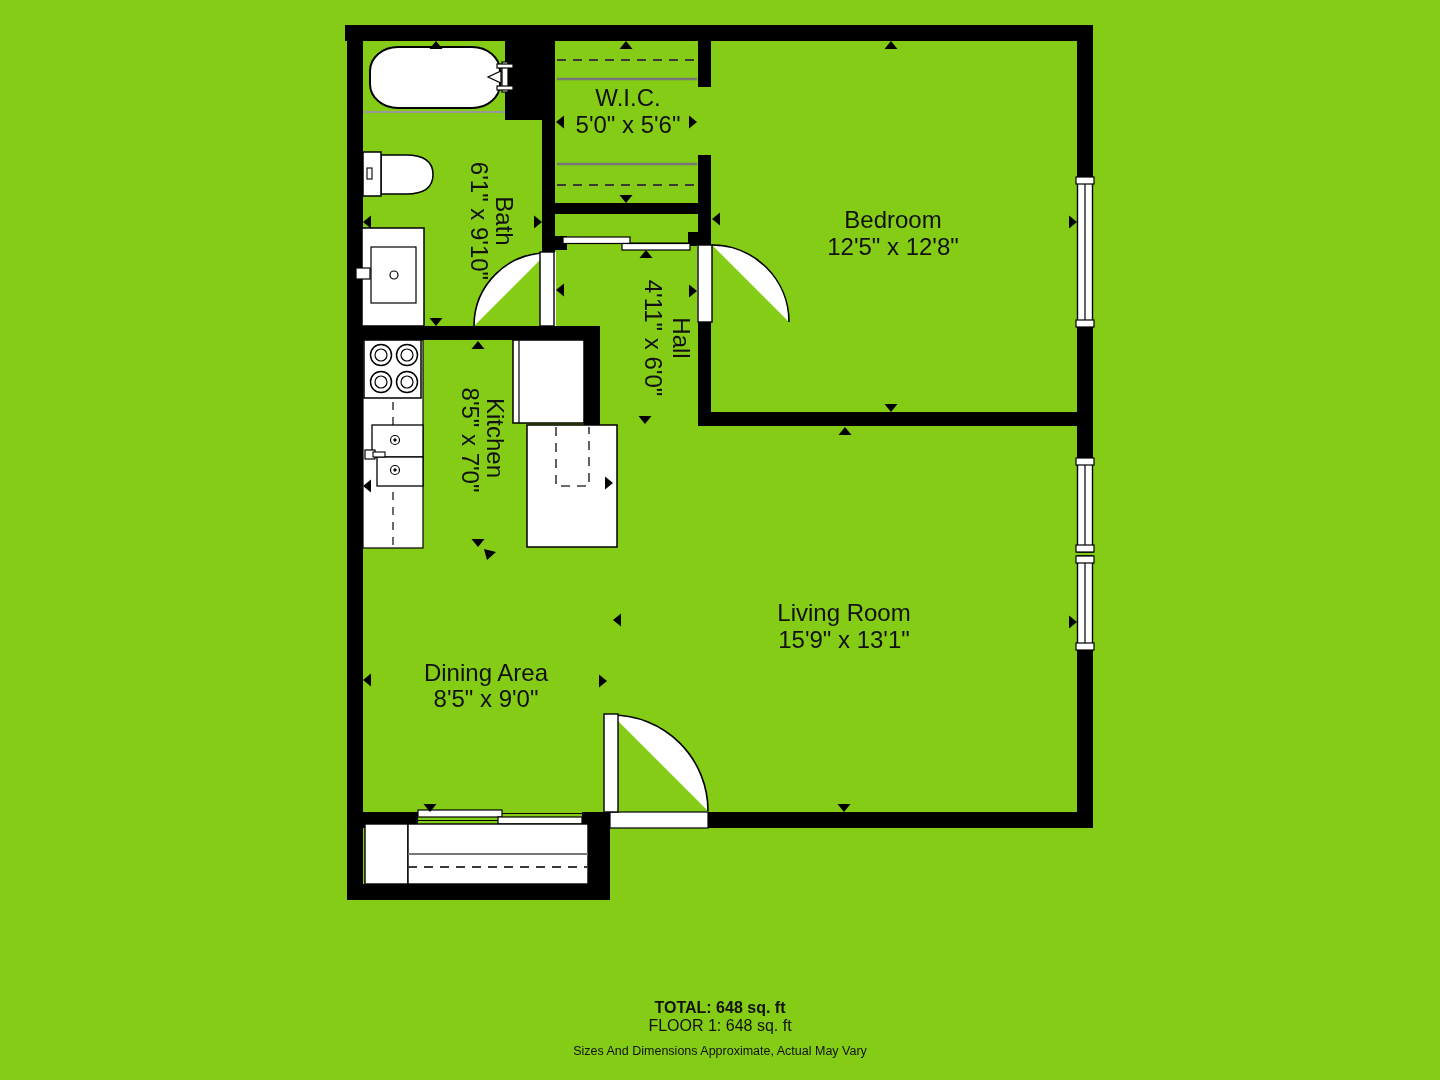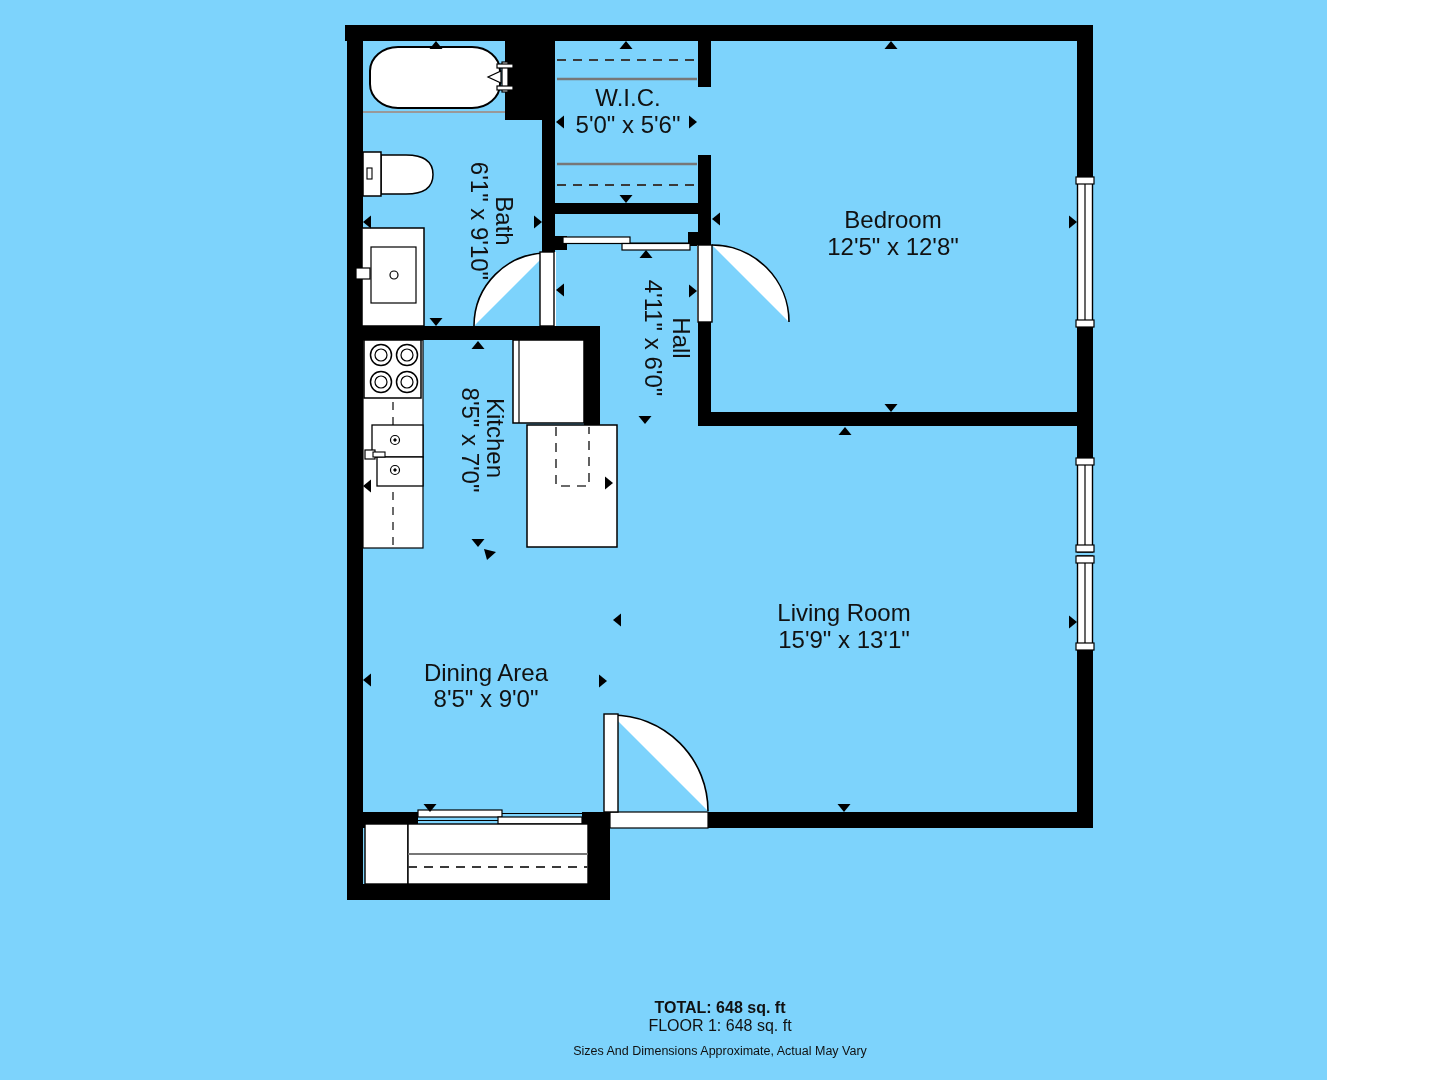--- a/index.html
+++ b/index.html
@@ -1,16 +1,16 @@
 <!DOCTYPE html>
 <html><head>
 <meta charset="utf-8">
 <style>
   html,body{margin:0;padding:0;background:#ffffff;}
-  .page{position:relative;width:1327px;height:1080px;background:#7dd3fc;overflow:hidden;
+  .page{position:relative;width:1440px;height:1080px;background:#84cc16;overflow:hidden;
         font-family:"Liberation Sans","DejaVu Sans",sans-serif;}
   svg text{font-family:"Liberation Sans","DejaVu Sans",sans-serif;fill:#111;}
   .room-label{font-size:24px;}
   .footer-total{font-size:16px;font-weight:bold;}
   .footer-floor{font-size:16px;}
   .footer-disclaimer{font-size:12.5px;}
 </style>
 </head>
 <body>
 

